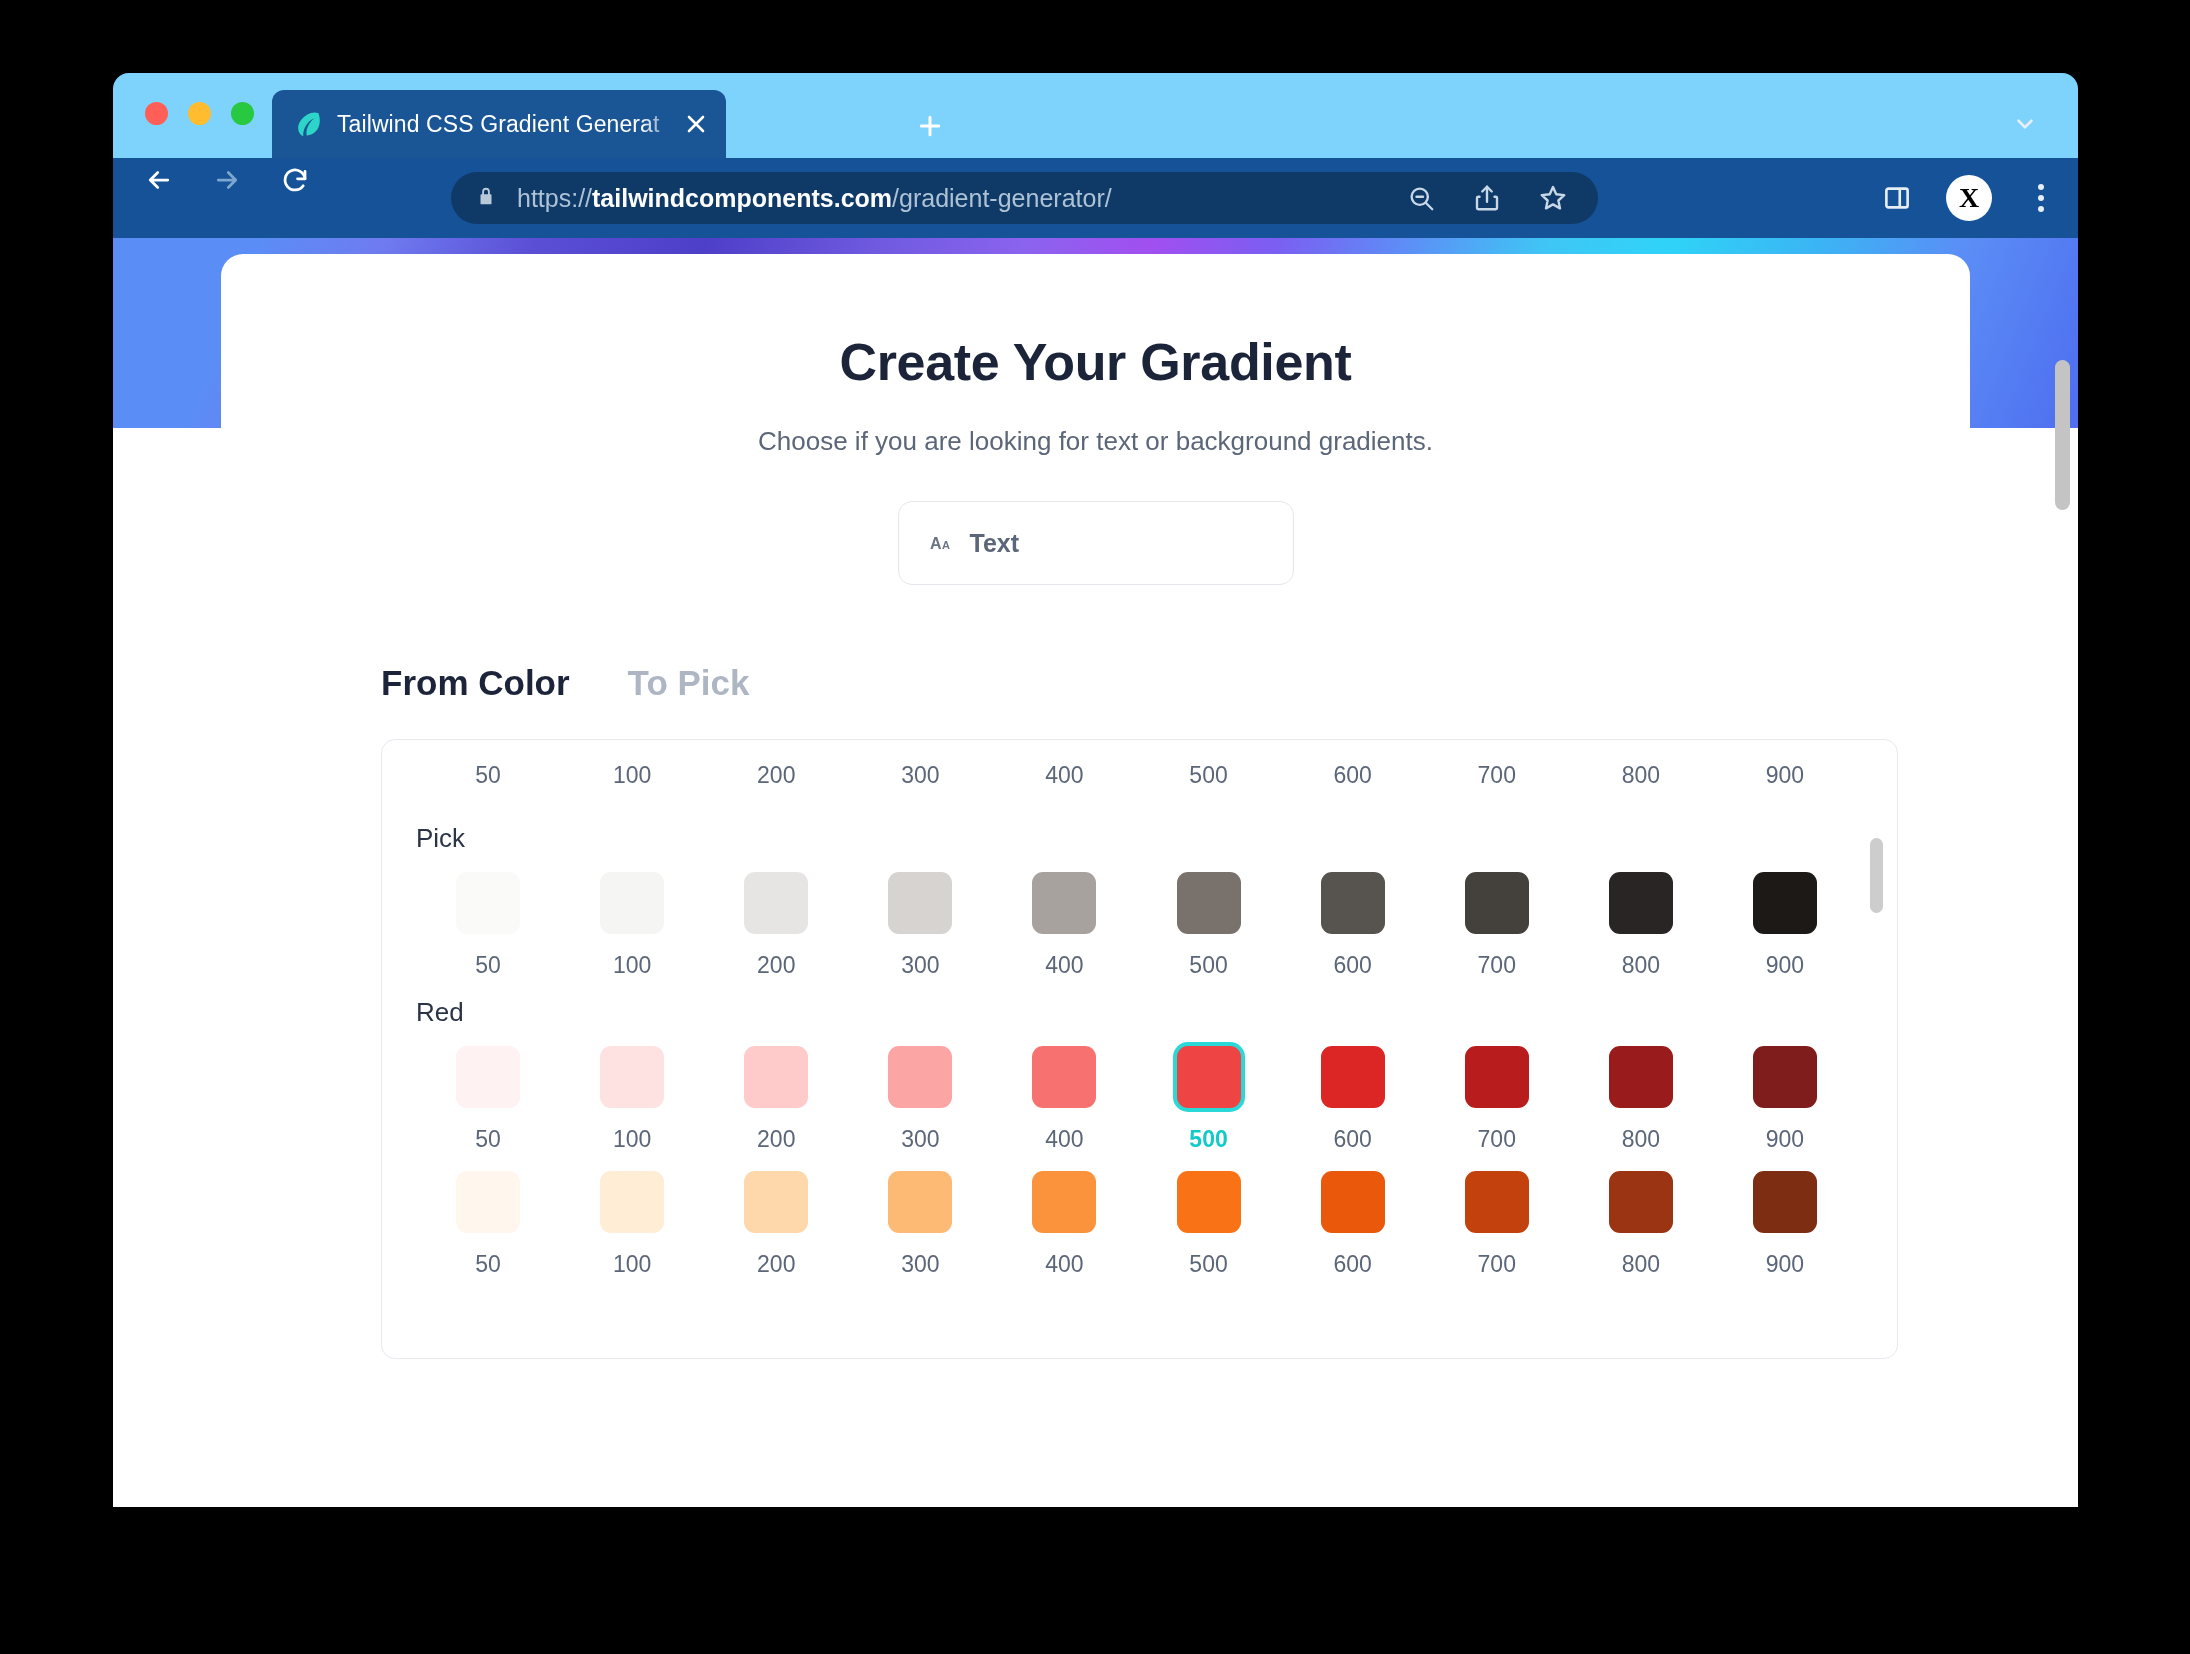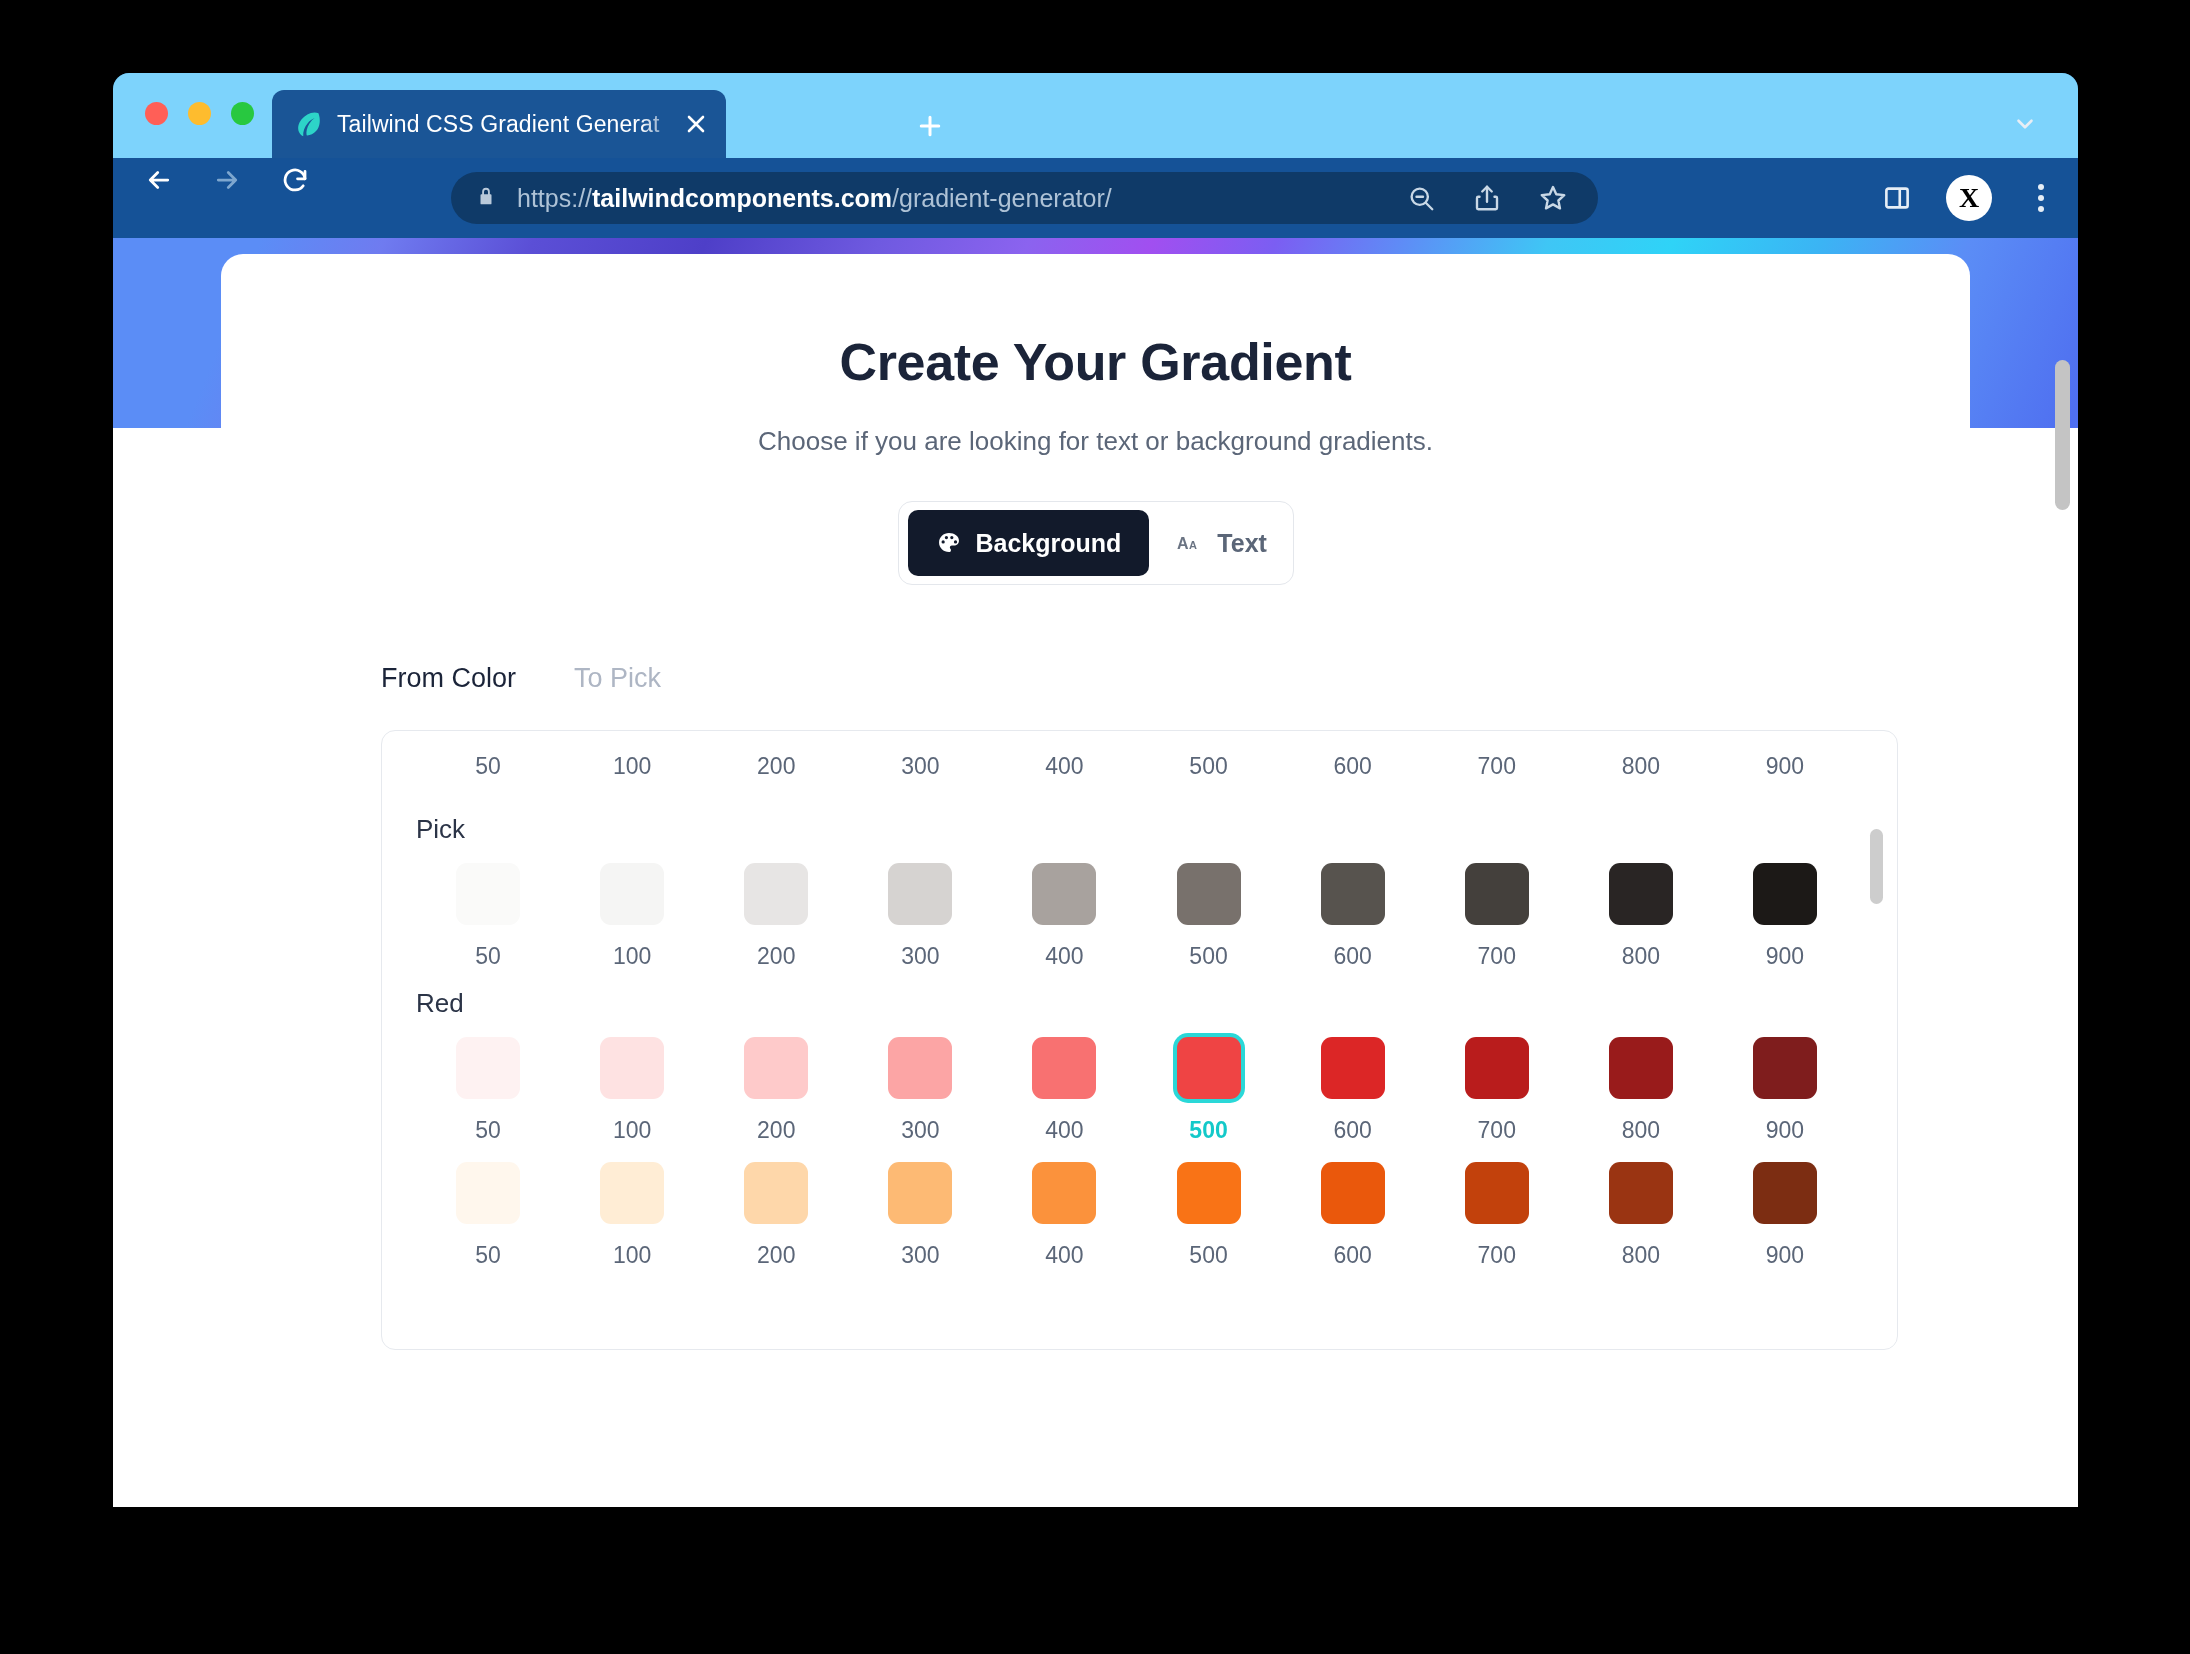--- a/index.html
+++ b/index.html
@@ -221,21 +221,21 @@
     color: #4b5568;
   }
 
   .colRight {
     flex: 1 1 auto;
     margin-left: 88px;
     padding-top: 8px;
     min-width: 0;
   }
   .tabs { display: flex; gap: 58px; }
-  .ctab { font-size: 27px; font-weight: 400; color: #aeb6c4; cursor: pointer; }
+  .ctab { font-size: 35px; font-weight: 700; color: #aeb6c4; cursor: pointer; }
   .ctab.active { color: #1b2439; }
 
   .palette {
     margin-top: 36px;
     border: 1px solid #e6e9ee;
     border-radius: 14px;
     height: 620px;
     position: relative;
     overflow: hidden;
   }
@@ -395,28 +395,20 @@
   <div class="viewport">
     <div class="page-bg"></div>
 
     <div class="card">
 
       <div class="hero">
         <h1>Create Your Gradient</h1>
         <p>Choose if you are looking for text or background gradients.</p>
 
         <div class="segwrap">
-          <div class="seg active">
-            <span class="gi">
-              <svg viewBox="0 0 24 24" width="26" height="26" fill="#ffffff">
-                <path d="M12 2.8C6.9 2.8 2.8 6.6 2.8 11.6c0 4.9 4.1 8.8 9.2 8.8 1 0 1.8-.8 1.8-1.8 0-.5-.2-.9-.5-1.2-.3-.3-.5-.7-.5-1.2 0-1 .8-1.8 1.8-1.8h2c2.6 0 4.6-2 4.6-4.5 0-4.2-4.1-7.1-9.2-7.1zM6.6 12.5a1.5 1.5 0 1 1 0-3 1.5 1.5 0 0 1 0 3zm3-4a1.5 1.5 0 1 1 0-3 1.5 1.5 0 0 1 0 3zm5 0a1.5 1.5 0 1 1 0-3 1.5 1.5 0 0 1 0 3zm3.4 4a1.5 1.5 0 1 1 0-3 1.5 1.5 0 0 1 0 3z"></path>
-              </svg>
-            </span>
-            <span>Background</span>
-          </div>
           <div class="seg inactive">
             <span class="gi">
               <svg viewBox="0 0 26 20" width="28" height="22" fill="#6b7483">
                 <text x="0" y="16" font-family="Liberation Sans, sans-serif" font-size="16" font-weight="700">A</text>
                 <text x="12" y="16" font-family="Liberation Sans, sans-serif" font-size="11" font-weight="700">A</text>
               </svg>
             </span>
             <span>Text</span>
           </div>
         </div>

